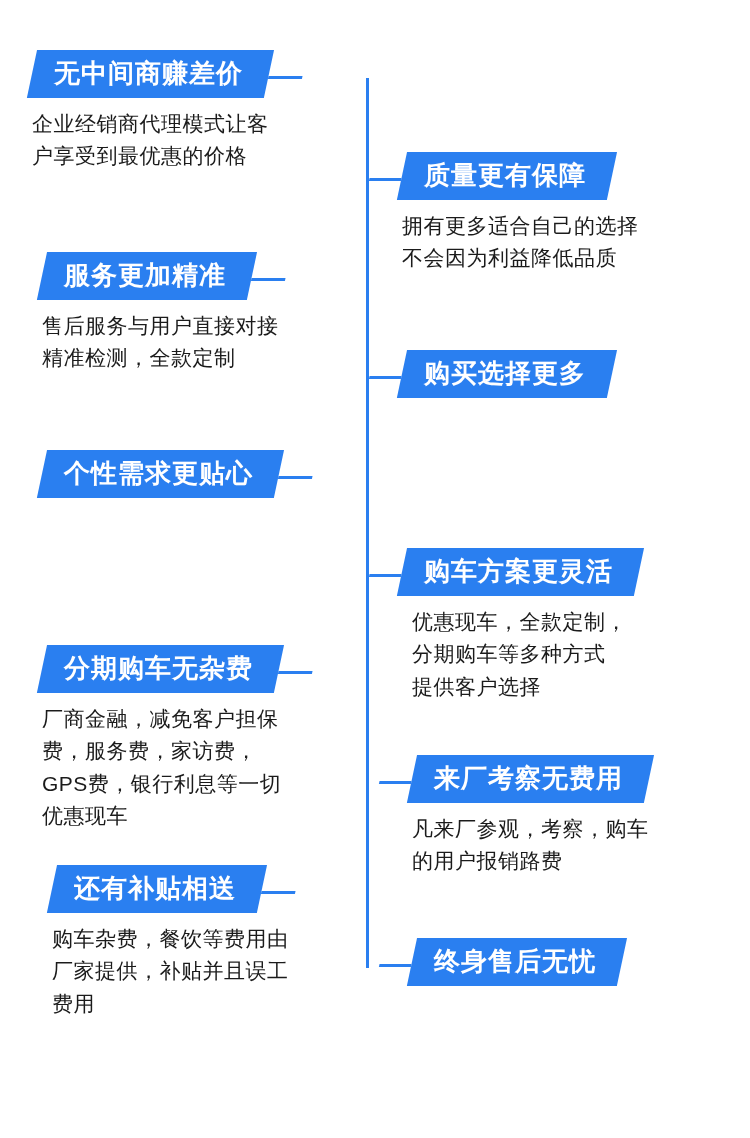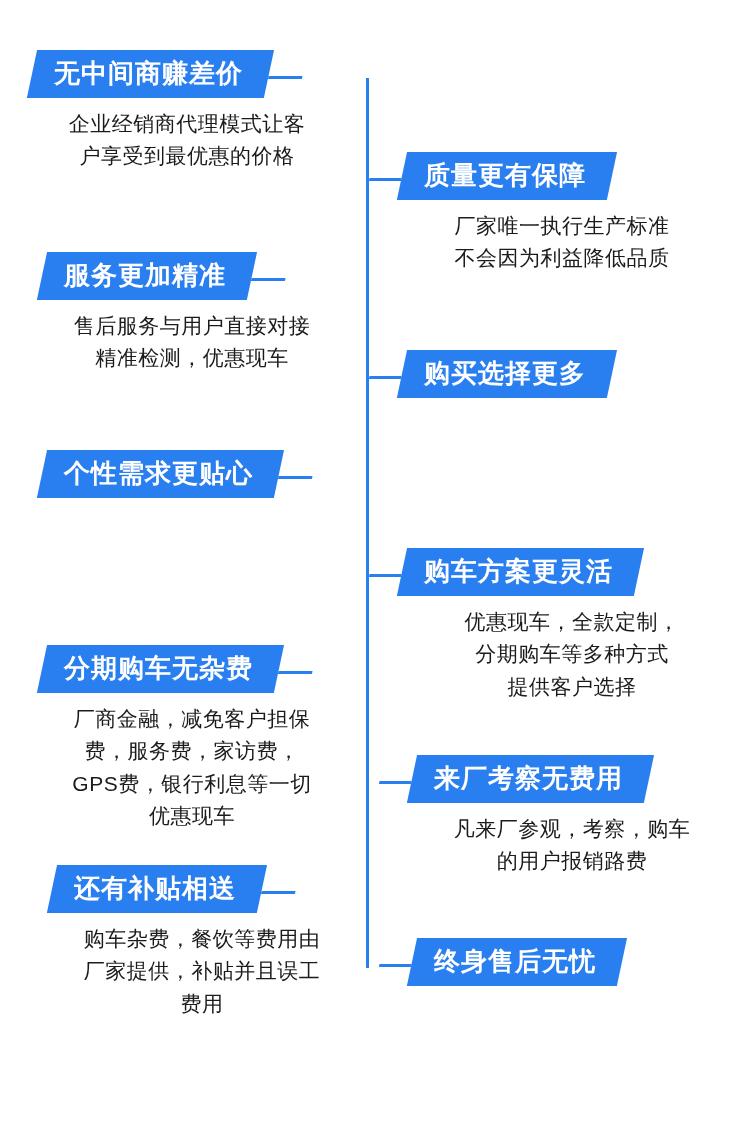--- a/index.html
+++ b/index.html
@@ -46,21 +46,20 @@
     display: inline-block;
     transform: skewX(12deg);
   }
   .desc {
     margin-top: 10px;
     color: #1b1b1b;
     font-size: 21px;
     line-height: 1.55;
     letter-spacing: 0.5px;
     white-space: pre-line;
-    text-align: center;
   }
   
   .tick {
     position: absolute;
     height: 3px;
     background: #2a7ff0;
     top: 26px;
   }
   .left .tick {
     right: -34px;
@@ -88,21 +87,21 @@
     <div class="desc">企业经销商代理模式让客
 户享受到最优惠的价格</div>
   </div>
 
   <div class="item left" style="left:42px; top:252px; width:300px;">
     <div class="banner">
       <span>服务更加精准</span>
       <div class="tick"></div>
     </div>
     <div class="desc">售后服务与用户直接对接
-精准检测，优惠现车</div>
+精准检测，全款定制</div>
   </div>
 
   <div class="item left" style="left:42px; top:450px; width:300px;">
     <div class="banner">
       <span>个性需求更贴心</span>
       <div class="tick"></div>
     </div>
   </div>
 
   <div class="item left" style="left:42px; top:645px; width:300px;">
@@ -124,21 +123,21 @@
     <div class="desc">购车杂费，餐饮等费用由
 厂家提供，补贴并且误工
 费用</div>
   </div>
 
   <div class="item right" style="left:402px; top:152px; width:320px;">
     <div class="banner">
       <span>质量更有保障</span>
       <div class="tick"></div>
     </div>
-    <div class="desc">厂家唯一执行生产标准
+    <div class="desc">拥有更多适合自己的选择
 不会因为利益降低品质</div>
   </div>
 
   <div class="item right" style="left:402px; top:350px; width:330px;">
     <div class="banner">
       <span>购买选择更多</span>
       <div class="tick"></div>
     </div>
   </div>
 

